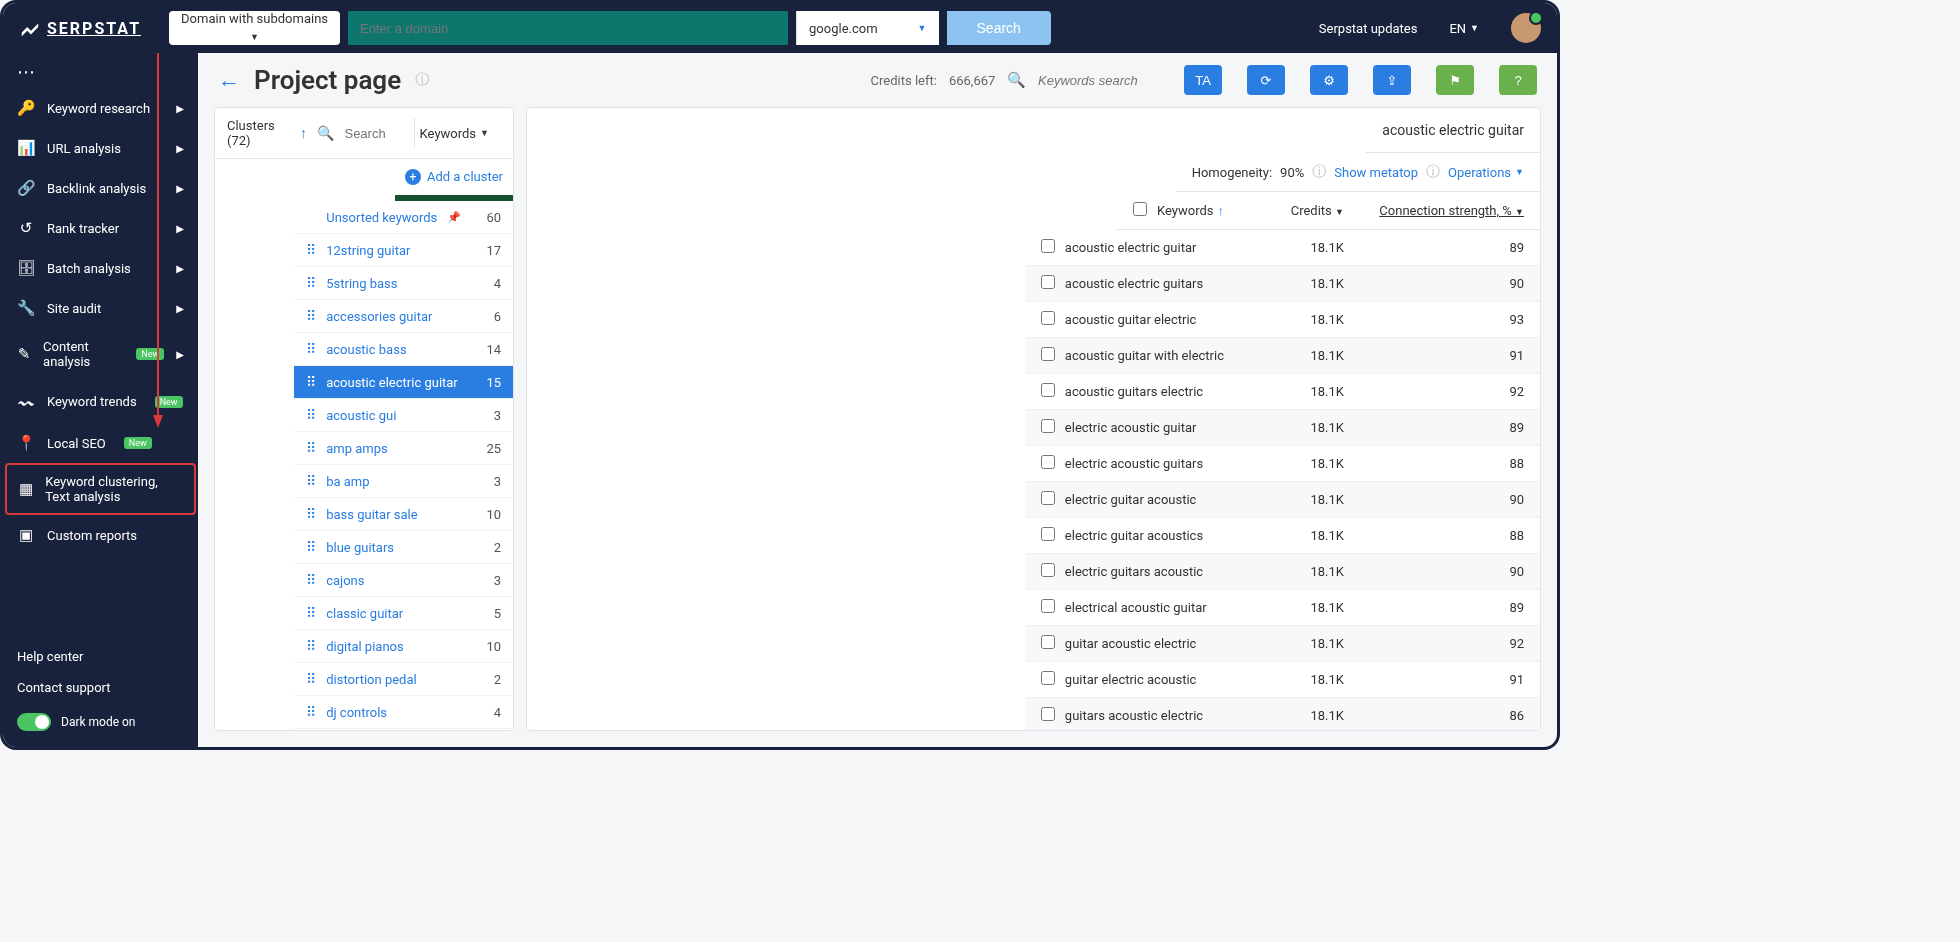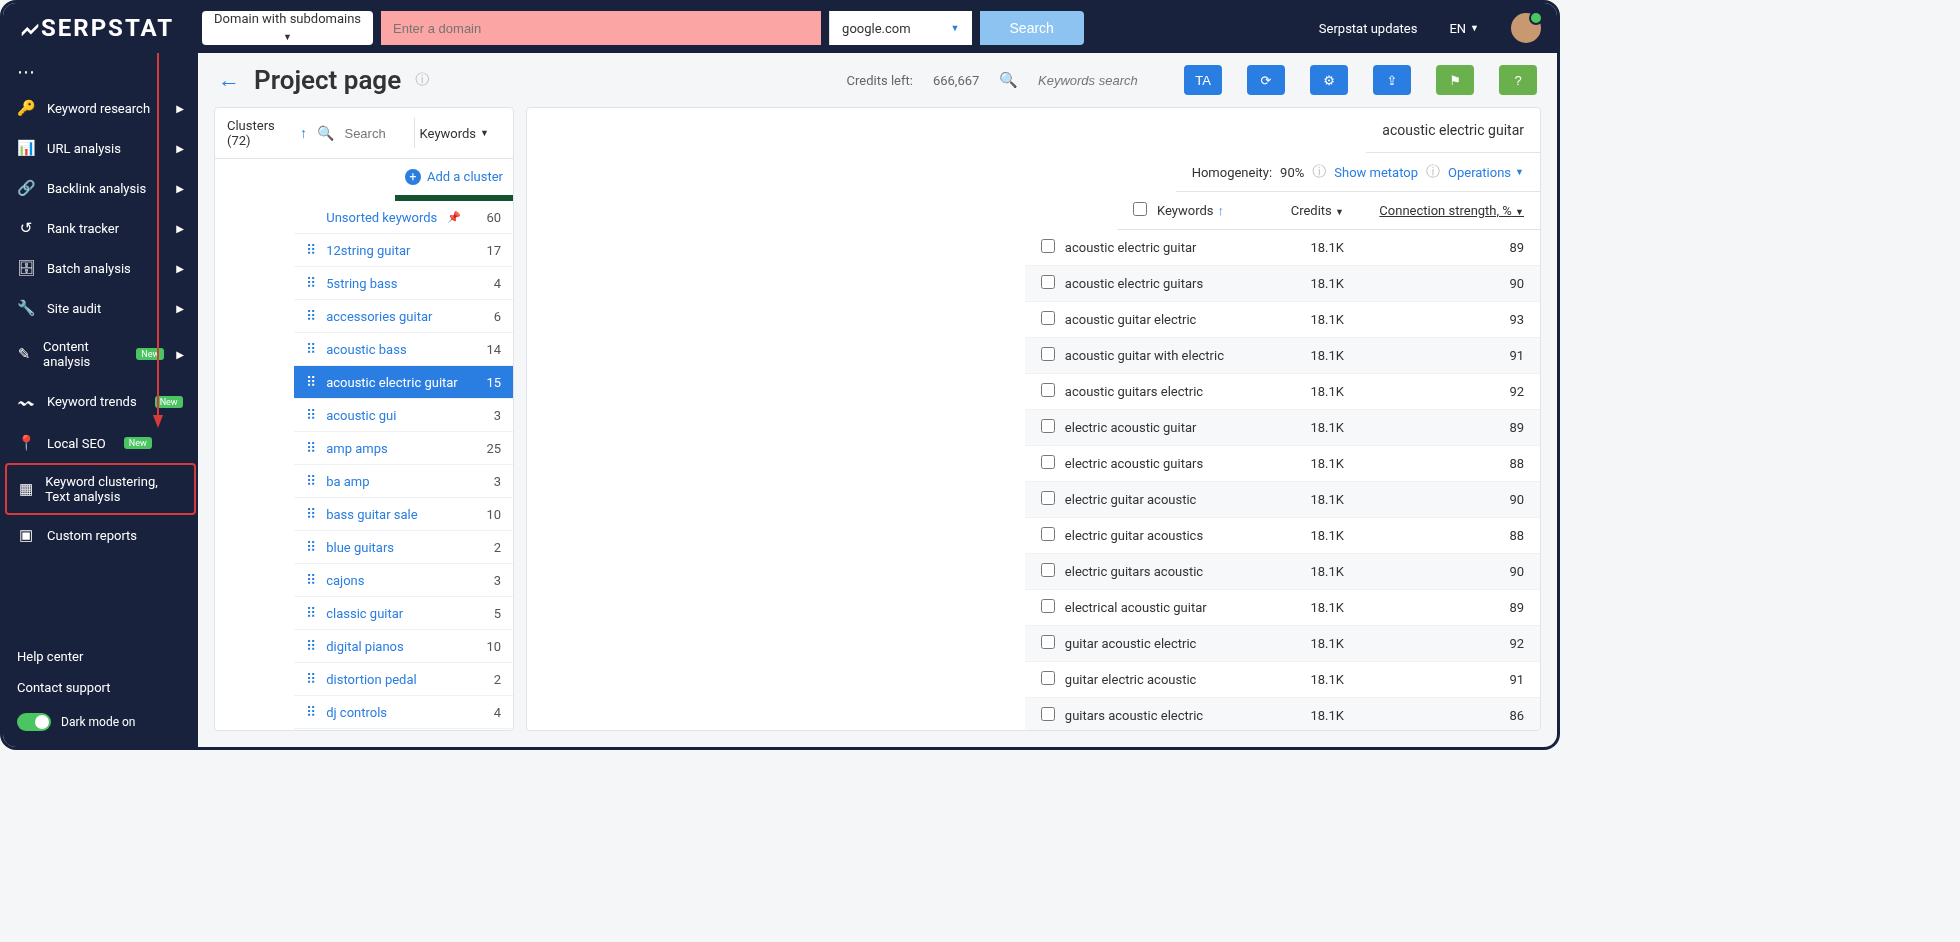--- a/index.html
+++ b/index.html
@@ -1,21 +1,21 @@
 <!DOCTYPE html>
 <html><head>
 <meta charset="utf-8">
 <style>
 * { box-sizing: border-box; margin: 0; padding: 0; }
 body { font-family: -apple-system, BlinkMacSystemFont, "Segoe UI", Roboto, sans-serif; font-size: 14px; color: #333; background: #f5f6f8; width: 1560px; height: 750px; overflow: hidden; border: 3px solid #19223c; border-radius: 16px; }
 .topbar { background: #19223c; height: 50px; display: flex; align-items: center; padding: 0 16px; gap: 8px; }
-.logo { color: #fff; font-weight: 700; font-size: 24px; letter-spacing: 2px; display: flex; align-items: center; margin-right: 20px; }
+.logo { color: #fff; font-weight: 700; font-size: 16px; letter-spacing: 2px; display: flex; align-items: center; gap: 6px; margin-right: 20px; text-decoration: underline; }
 .logo svg { width: 22px; height: 22px; }
 .domain-select { background: #fff; border-radius: 4px; padding: 0 12px; height: 34px; display: flex; align-items: center; gap: 6px; font-size: 13px; cursor: pointer; flex-direction: column; }
-.domain-input { background: #fca5a5; border: none; height: 34px; padding: 0 12px; width: 440px; border-radius: 0; font-size: 13px; outline: none; }
+.domain-input { background: #0f766e; border: none; height: 34px; padding: 0 12px; width: 440px; border-radius: 0; font-size: 13px; outline: none; }
 .google-select { background: #fff; padding: 0 12px; height: 34px; display: flex; align-items: center; gap: 40px; font-size: 13px; cursor: pointer; border-left: 1px solid #ddd; }
 .search-btn { background: #8dc3f0; color: #fff; border: none; height: 34px; padding: 0 30px; border-radius: 0 4px 4px 0; cursor: pointer; font-size: 14px; }
 .top-right { margin-left: auto; display: flex; align-items: center; gap: 32px; color: #fff; font-size: 13px; }
 .lang { display: flex; align-items: center; gap: 4px; cursor: pointer; }
 .avatar { width: 30px; height: 30px; border-radius: 50%; background: #c89870; position: relative; }
 .avatar::after { content: ''; position: absolute; top: -2px; right: -2px; width: 10px; height: 10px; background: #4ac561; border-radius: 50%; border: 2px solid #19223c; }
 .layout { display: flex; height: calc(100% - 50px); }
 .sidebar { width: 195px; background: #19223c; color: #fff; display: flex; flex-direction: column; padding-top: 8px; overflow-y: auto; position: relative; }
 .nav-item { display: flex; align-items: center; padding: 11px 14px; gap: 12px; font-size: 13px; cursor: pointer; position: relative; }
 .nav-item .icon { width: 18px; text-align: center; font-size: 15px; }
@@ -26,21 +26,21 @@
 .sidebar-bottom .link { font-size: 13px; padding: 8px 0; cursor: pointer; }
 .toggle-row { display: flex; align-items: center; gap: 10px; margin-top: 10px; }
 .toggle { width: 34px; height: 18px; background: #4ac561; border-radius: 10px; position: relative; cursor: pointer; }
 .toggle::after { content: ''; position: absolute; left: 18px; top: 2px; width: 14px; height: 14px; background: #fff; border-radius: 50%; }
 .red-arrow { position: absolute; left: 150px; top: 0; pointer-events: none; }
 .main { flex: 1; display: flex; flex-direction: column; overflow: hidden; }
 .pagehdr { background: #f5f6f8; padding: 12px 20px; display: flex; align-items: center; gap: 14px; }
 .back-arrow { color: #2a7de1; font-size: 22px; cursor: pointer; }
 .page-title { font-size: 26px; font-weight: 600; color: #333; }
 .info-icon { color: #bbb; font-size: 14px; }
-.credits { margin-left: auto; font-size: 13px; color: #666; display: flex; align-items: center; gap: 20px; }
+.credits { margin-left: auto; font-size: 13px; color: #666; display: flex; align-items: center; gap: 12px; }
 .kw-search { border: none; background: transparent; font-size: 13px; color: #888; width: 120px; outline: none; font-style: italic; }
 .hdr-btns { display: flex; gap: 25px; margin-left: 12px; }
 .hdr-btn { background: #2a7de1; color: #fff; border: none; width: 38px; height: 30px; border-radius: 4px; cursor: pointer; font-size: 13px; display: flex; align-items: center; justify-content: center; }
 .hdr-btn.green { background: #6ab04c; }
 .content { display: flex; flex: 1; gap: 12px; padding: 0 16px 16px; overflow: hidden; }
 .panel { background: #fff; border: 1px solid #e0e3e8; border-radius: 4px; display: flex; flex-direction: column; overflow: hidden; align-items: flex-end; }
 .panel.clusters { width: 300px; }
 .panel.keywords { flex: 1; }
 .cl-hdr { display: flex; align-items: center; padding: 10px 12px; gap: 10px; border-bottom: 1px solid #e0e3e8; }
 .cl-hdr .title { font-size: 13px; color: #333; }

